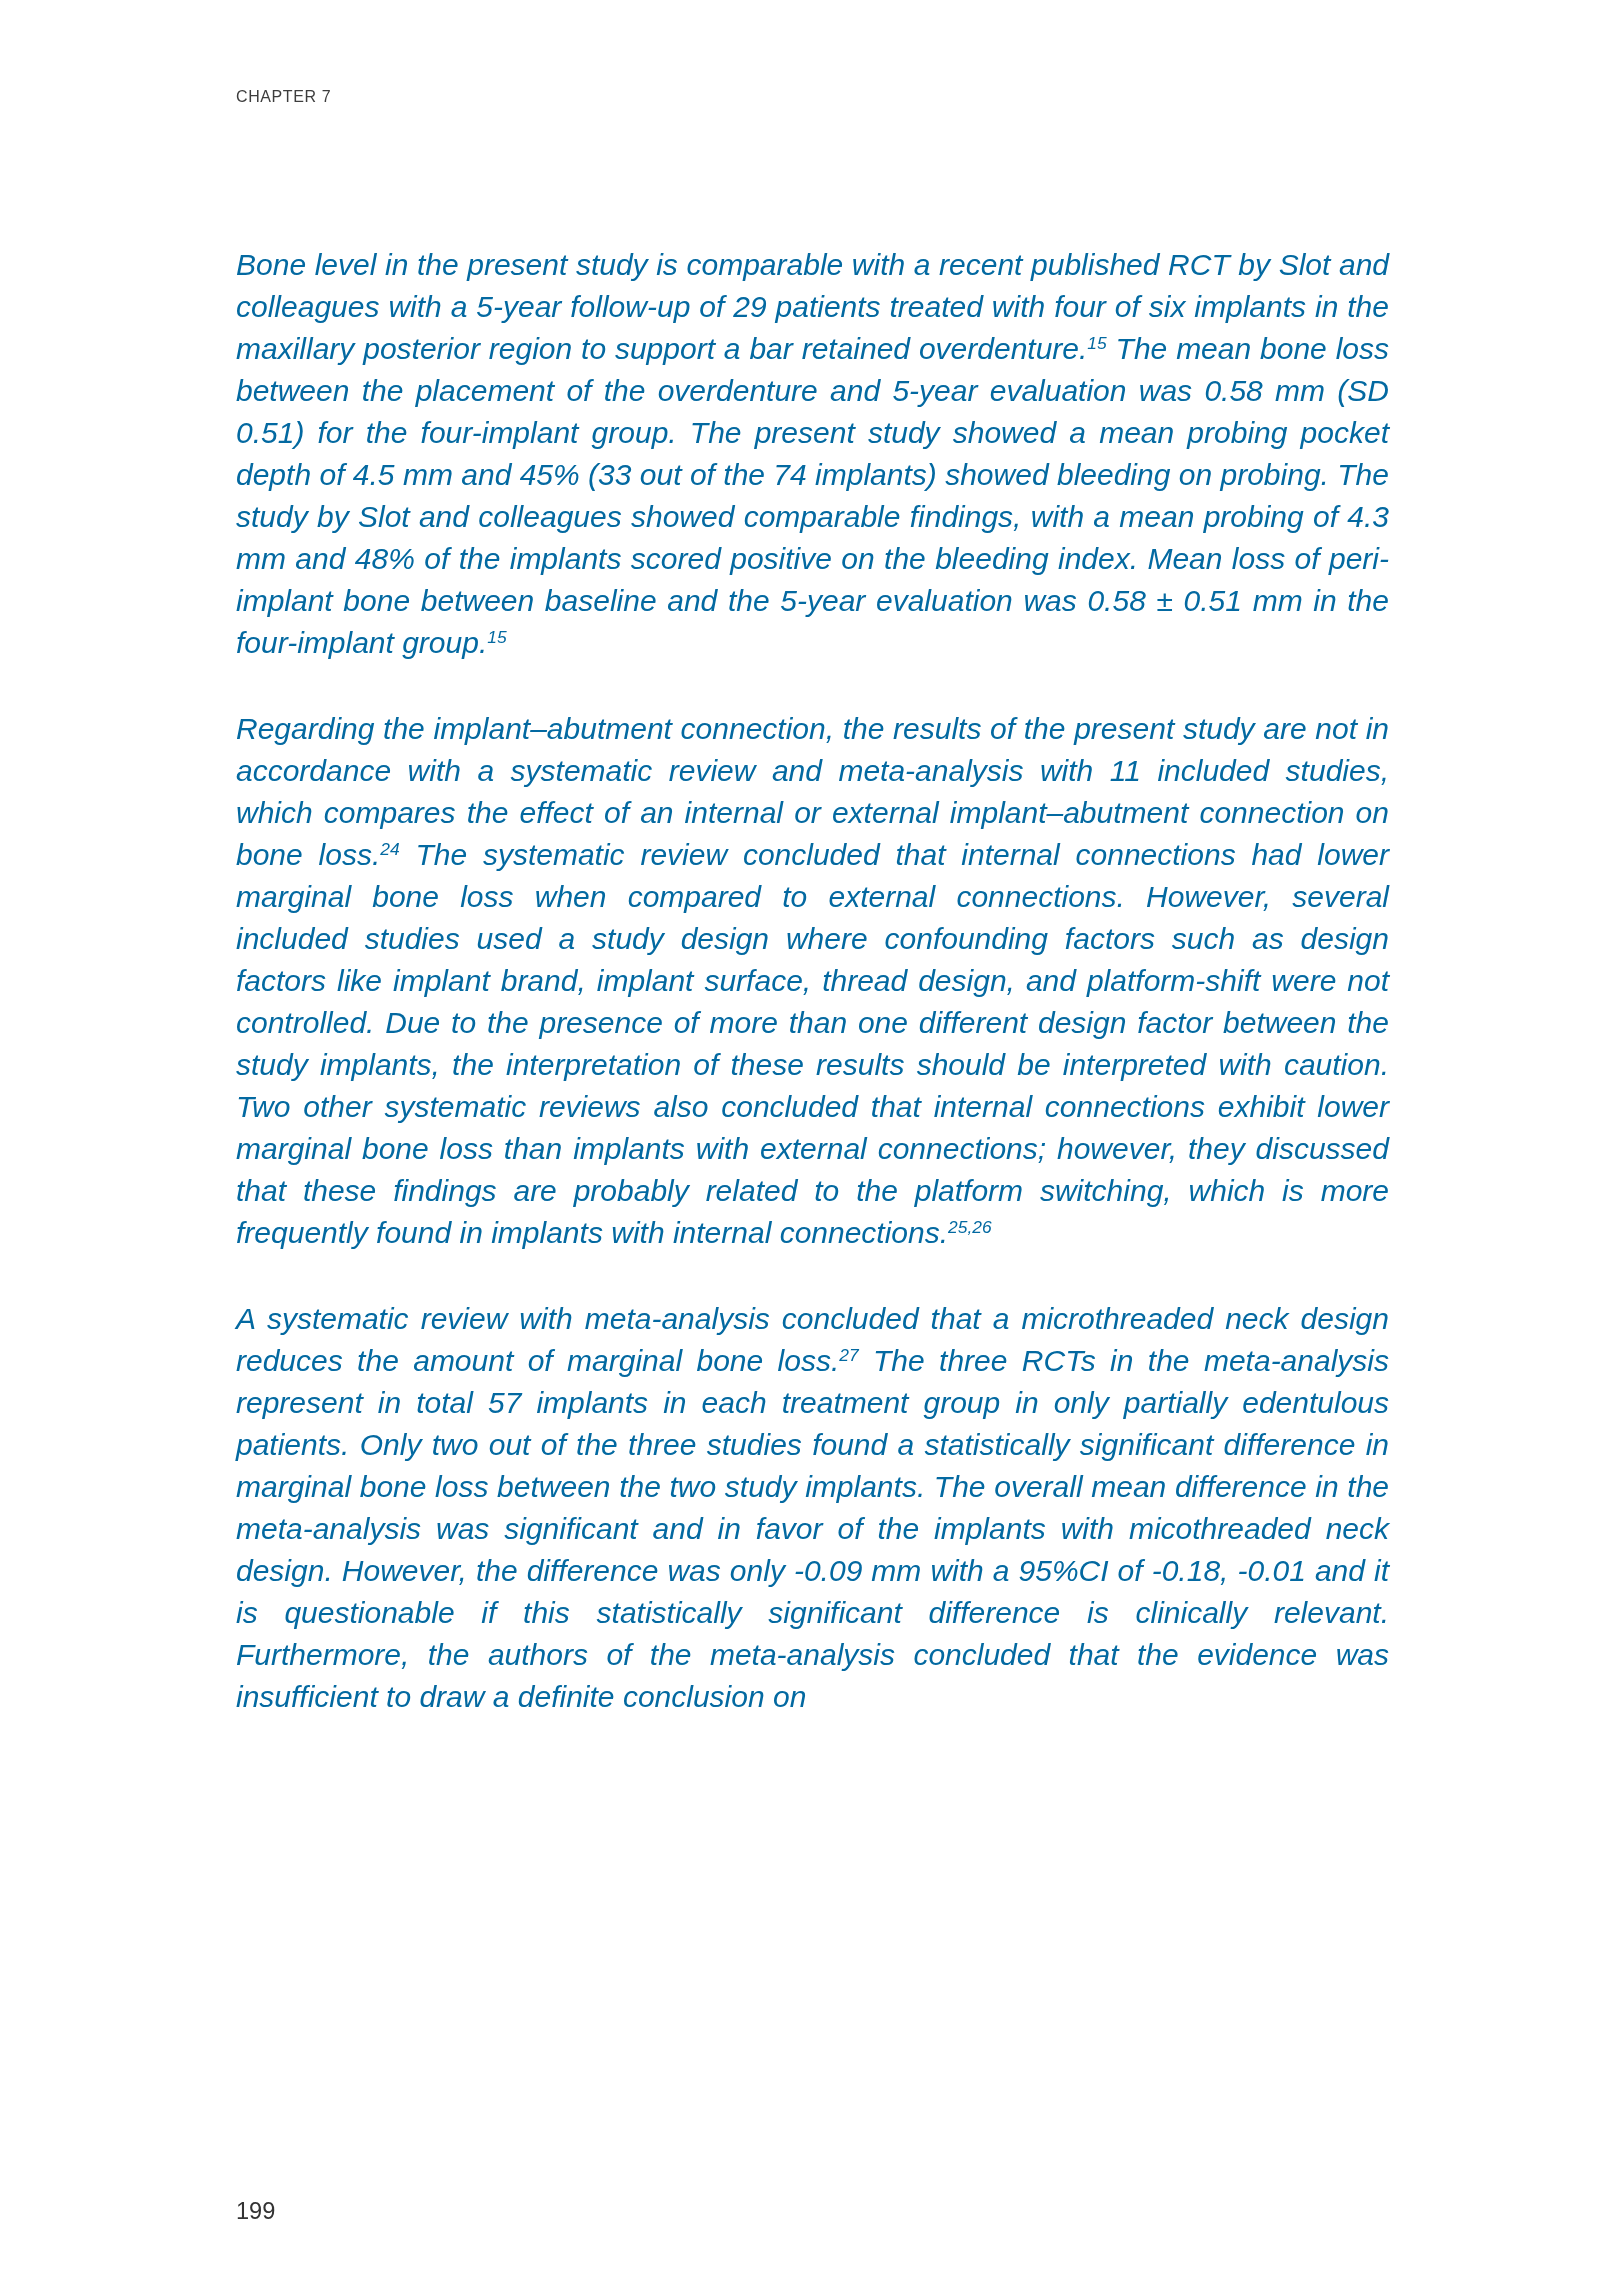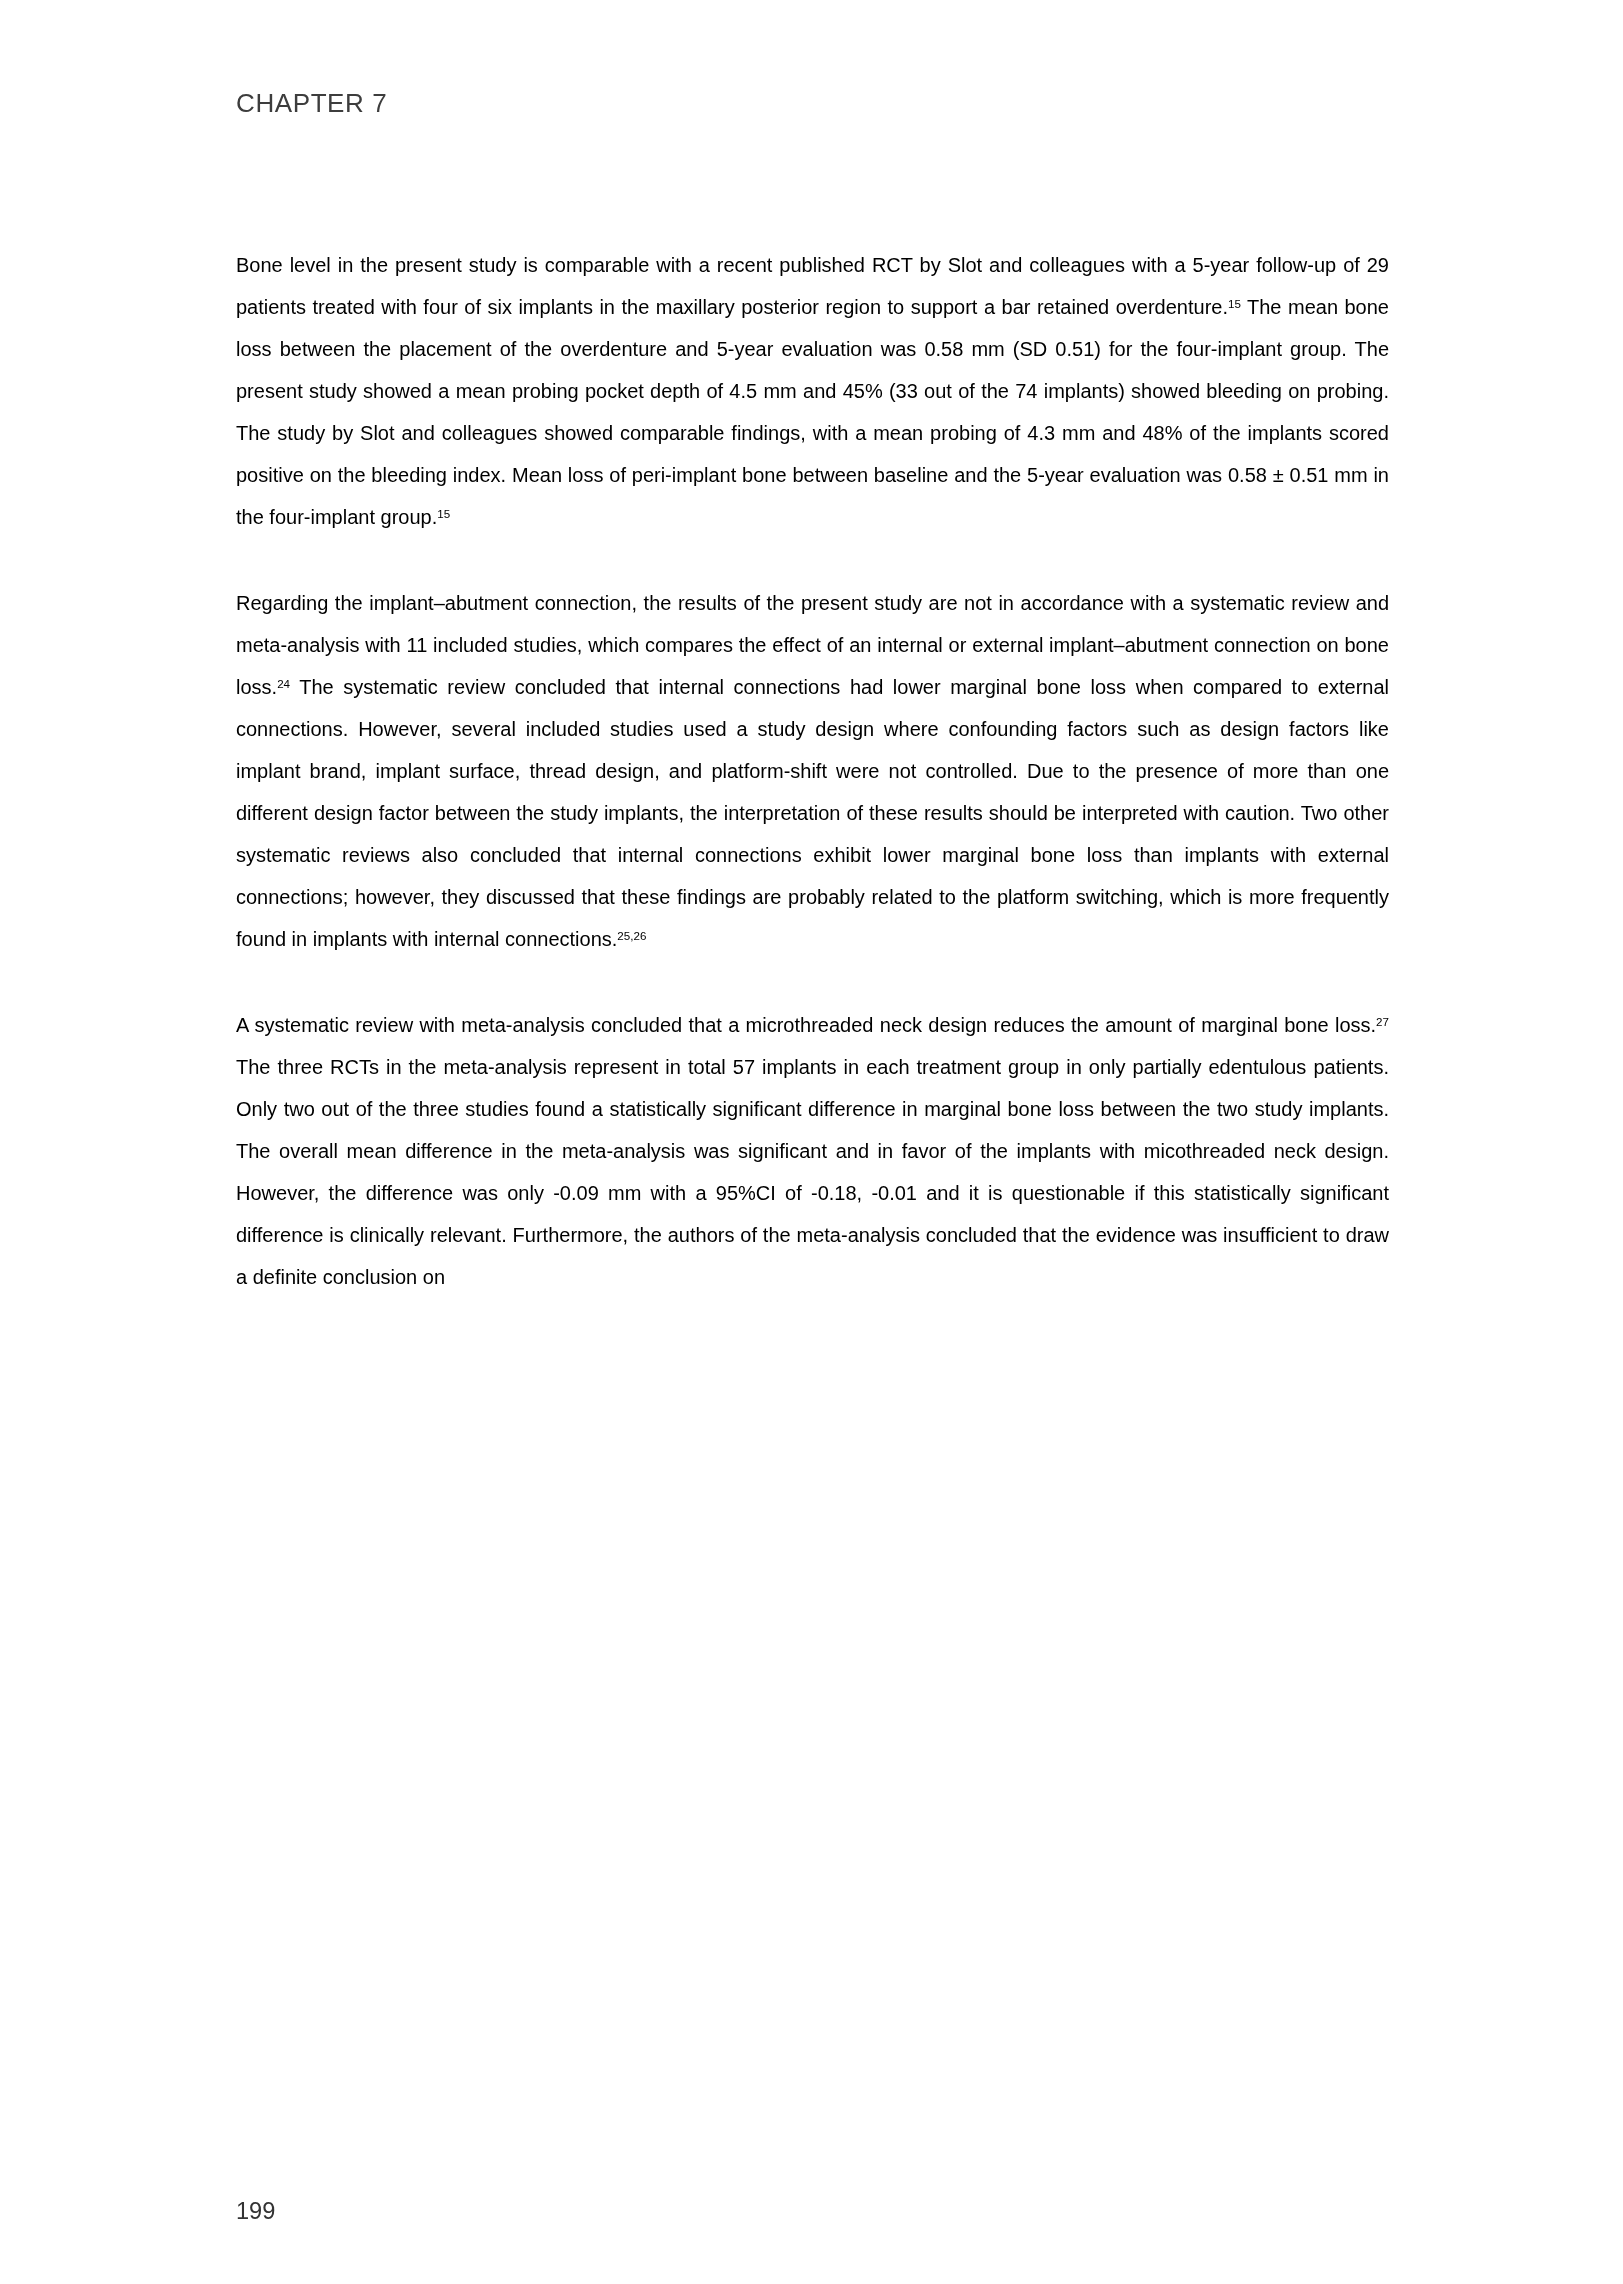--- a/index.html
+++ b/index.html
@@ -14,34 +14,35 @@
   .page {
     position: absolute;
     inset: 0;
     background: #ffffff;
     overflow: hidden;
   }
   .chapter-header {
     position: absolute;
     top: 88px;
     left: 236px;
-    font-size: 26px;
+    font-size: 16px;
     letter-spacing: 0.6px;
     font-weight: 400;
     color: #3d3d3d;
   }
   .body-text {
     position: absolute;
     top: 244px;
     left: 236px;
     width: 1153px;
-    font-size: 20px;
+    font-size: 30px;
     line-height: 42px;
     text-align: justify;
-    color: #000000;
+    color: #0369a1;
+    font-style: italic;
   }
   .para { margin-bottom: 44px; }
   .para:last-child { margin-bottom: 2px; }
   .para sup {
     font-size: 0.58em;
     line-height: 0;
     vertical-align: baseline;
     position: relative;
     top: -0.55em;
   }

